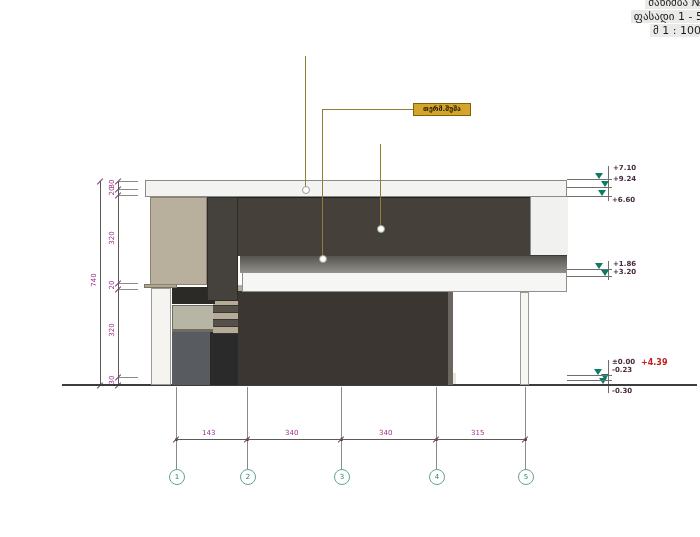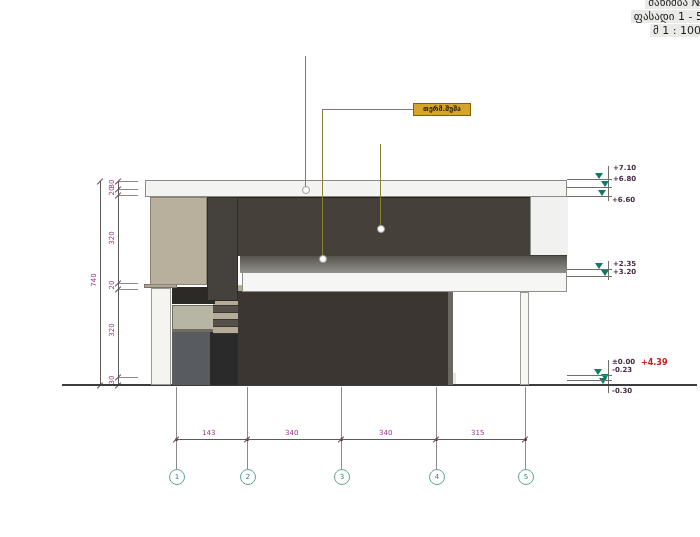--- a/index.html
+++ b/index.html
@@ -213,23 +213,23 @@
 
   <div class="leader" style="left:305px;top:56px;width:1px;height:131px;"></div>
   <div class="leader" style="left:322px;top:109px;width:91px;height:1px;"></div>
   <div class="leader" style="left:322px;top:109px;width:1px;height:147px;"></div>
   <div class="leader" style="left:380px;top:144px;width:1px;height:82px;"></div>
   <div class="wdot" style="left:302px;top:186px;"></div>
   <div class="wdot" style="left:319px;top:255px;"></div>
   <div class="wdot" style="left:377px;top:225px;"></div>
 
 <div class="t lvl" style="left: 613px; top: 164px;">+7.10</div>
-    <div class="t lvl" style="left: 613px; top: 175px;">+6.80</div>
+    <div class="t lvl" style="left: 613px; top: 175px;">+9.24</div>
     <div class="t lvl" style="left: 612px; top: 196px;">+6.60</div>
-    <div class="t lvl" style="left: 613px; top: 260px;">+2.35</div>
+    <div class="t lvl" style="left: 613px; top: 260px;">+1.86</div>
     <div class="t lvl" style="left: 613px; top: 268px;">+3.20</div>
     <div class="t lvl" style="left: 612px; top: 358px;">±0.00</div>
     <div class="t lvl" style="left: 612px; top: 366px;">-0.23</div>
     <div class="t lvl" style="left: 612px; top: 387px;">-0.30</div>
     <div class="t red" style="left: 641px; top: 358px;">+4.39</div>
     <div class="t dim rot" style="left: 104px; top: 180px; width: 16px; text-align: center;">30</div>
     <div class="t dim rot" style="left: 104px; top: 187px; width: 16px; text-align: center;">20</div>
     <div class="t dim rot" style="left: 104px; top: 234px; width: 16px; text-align: center;">320</div>
     <div class="t dim rot" style="left: 104px; top: 281px; width: 16px; text-align: center;">20</div>
     <div class="t dim rot" style="left: 104px; top: 326px; width: 16px; text-align: center;">320</div>

